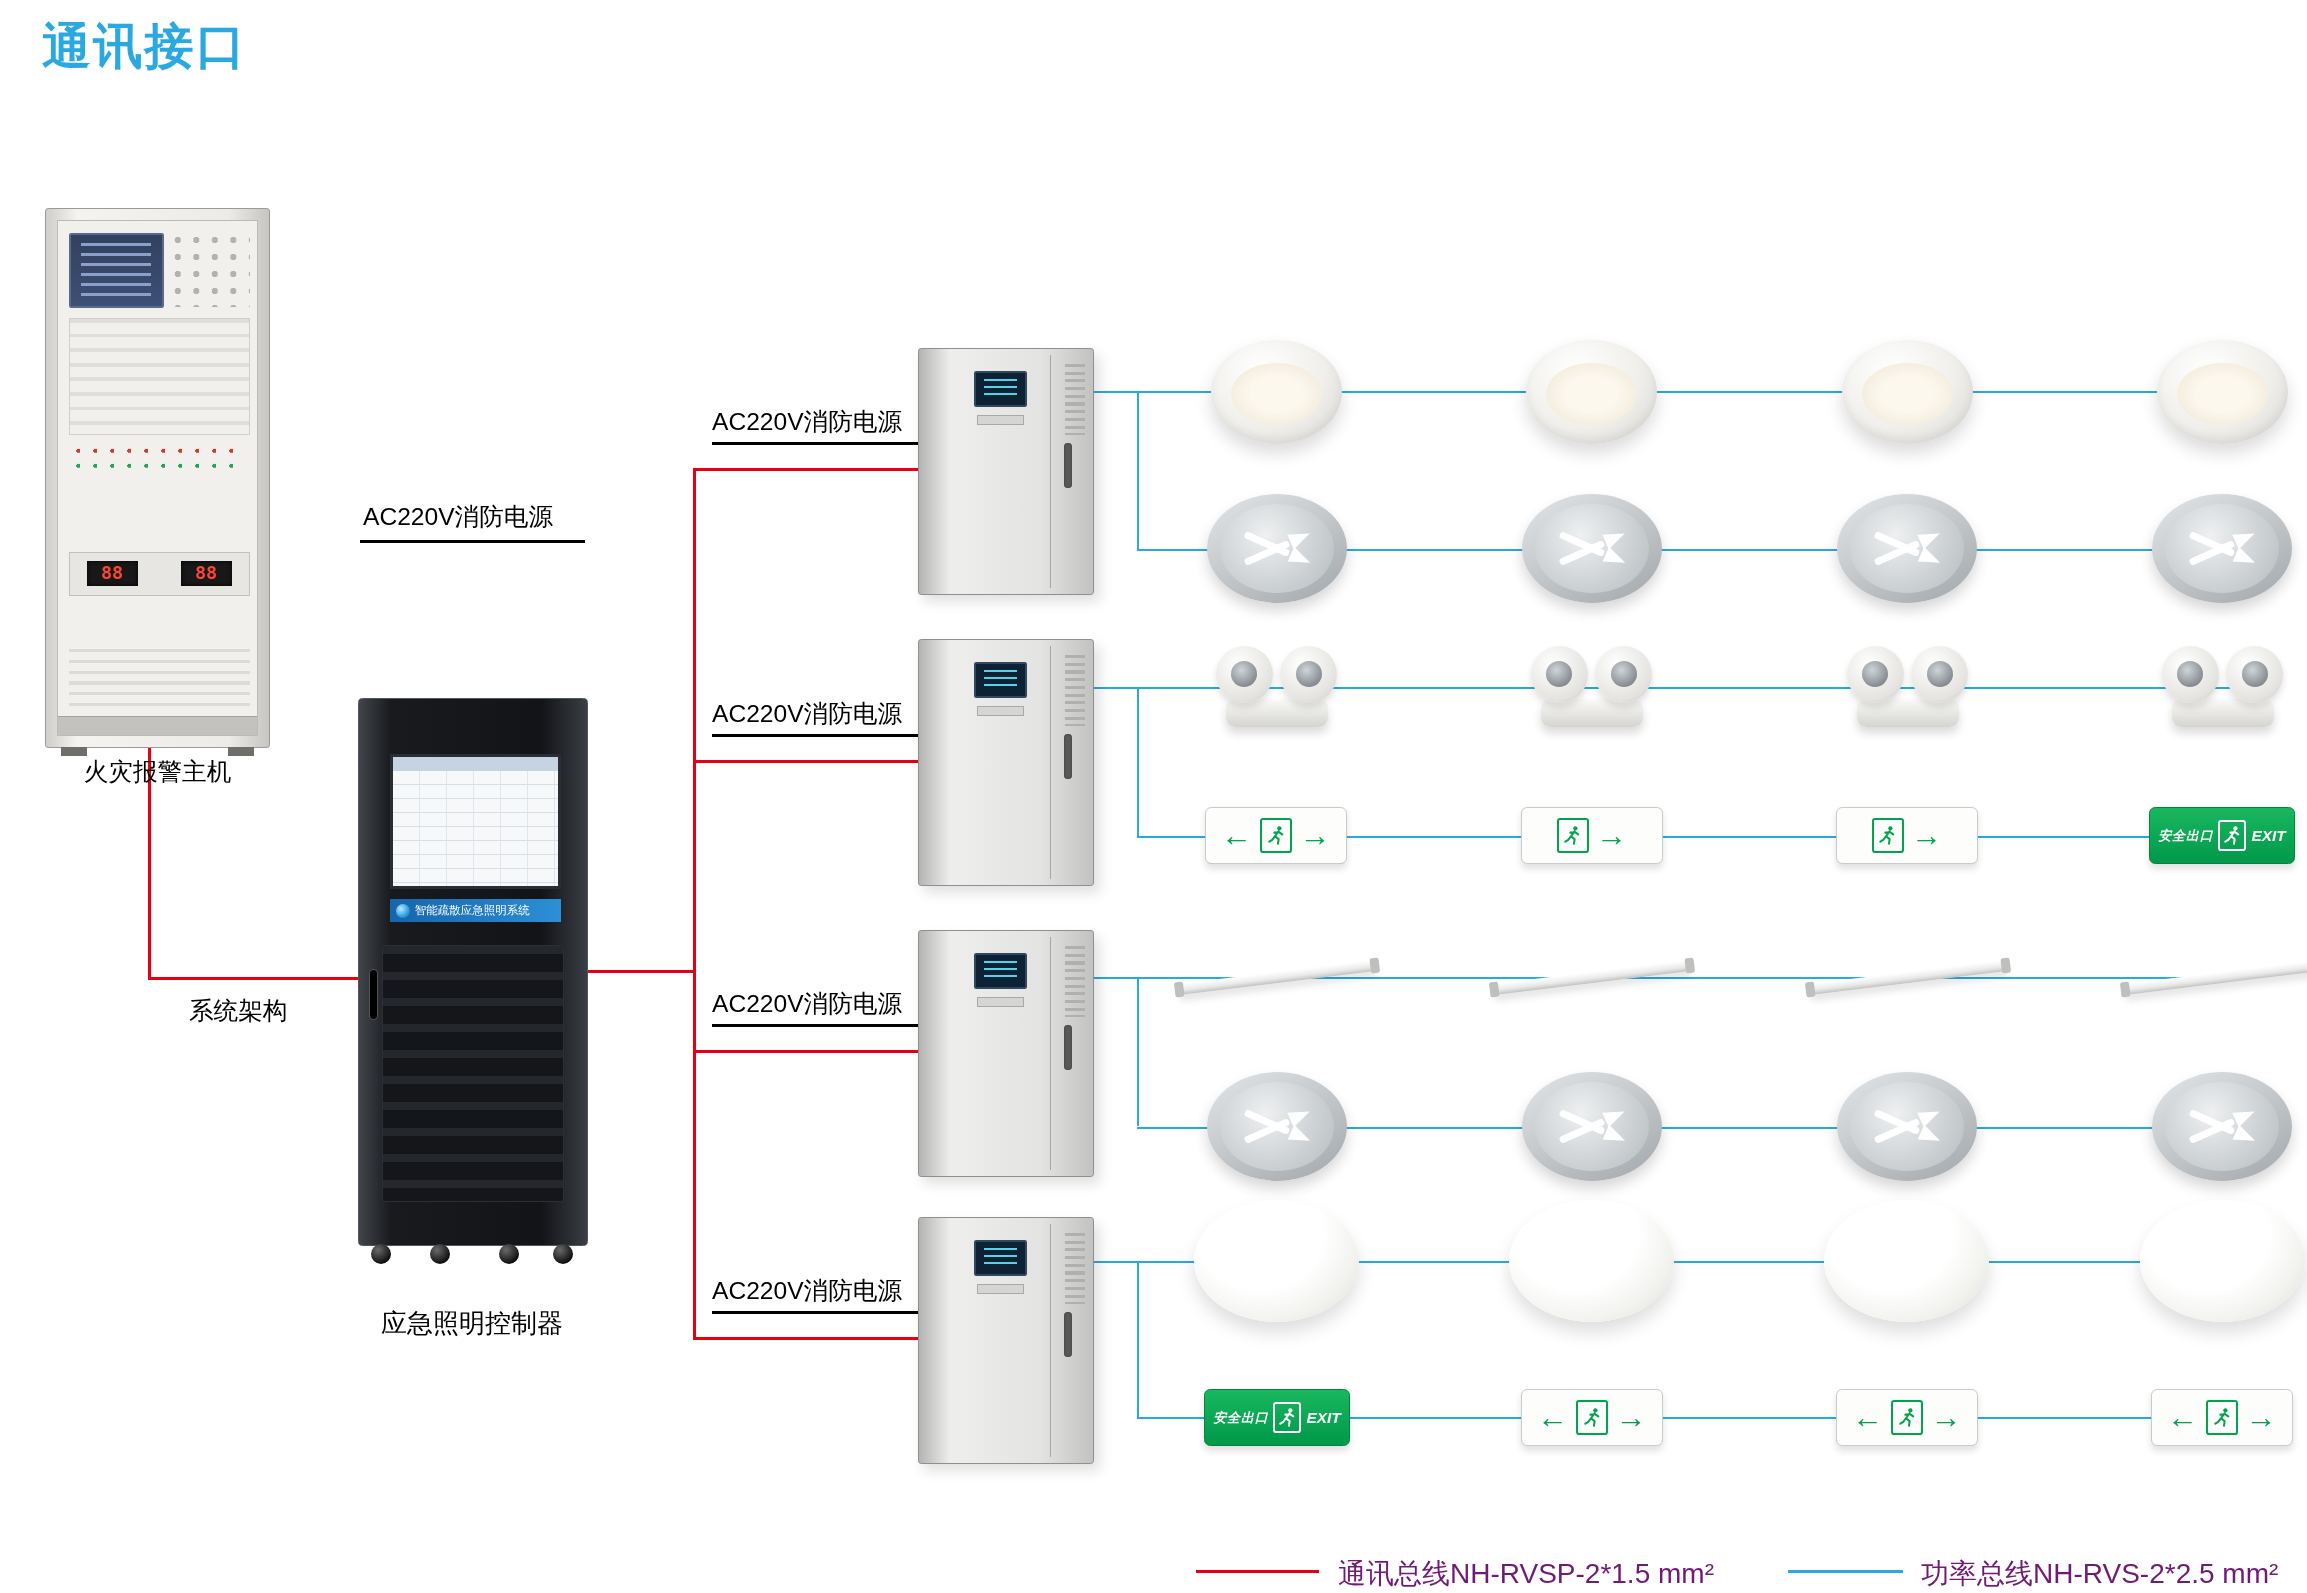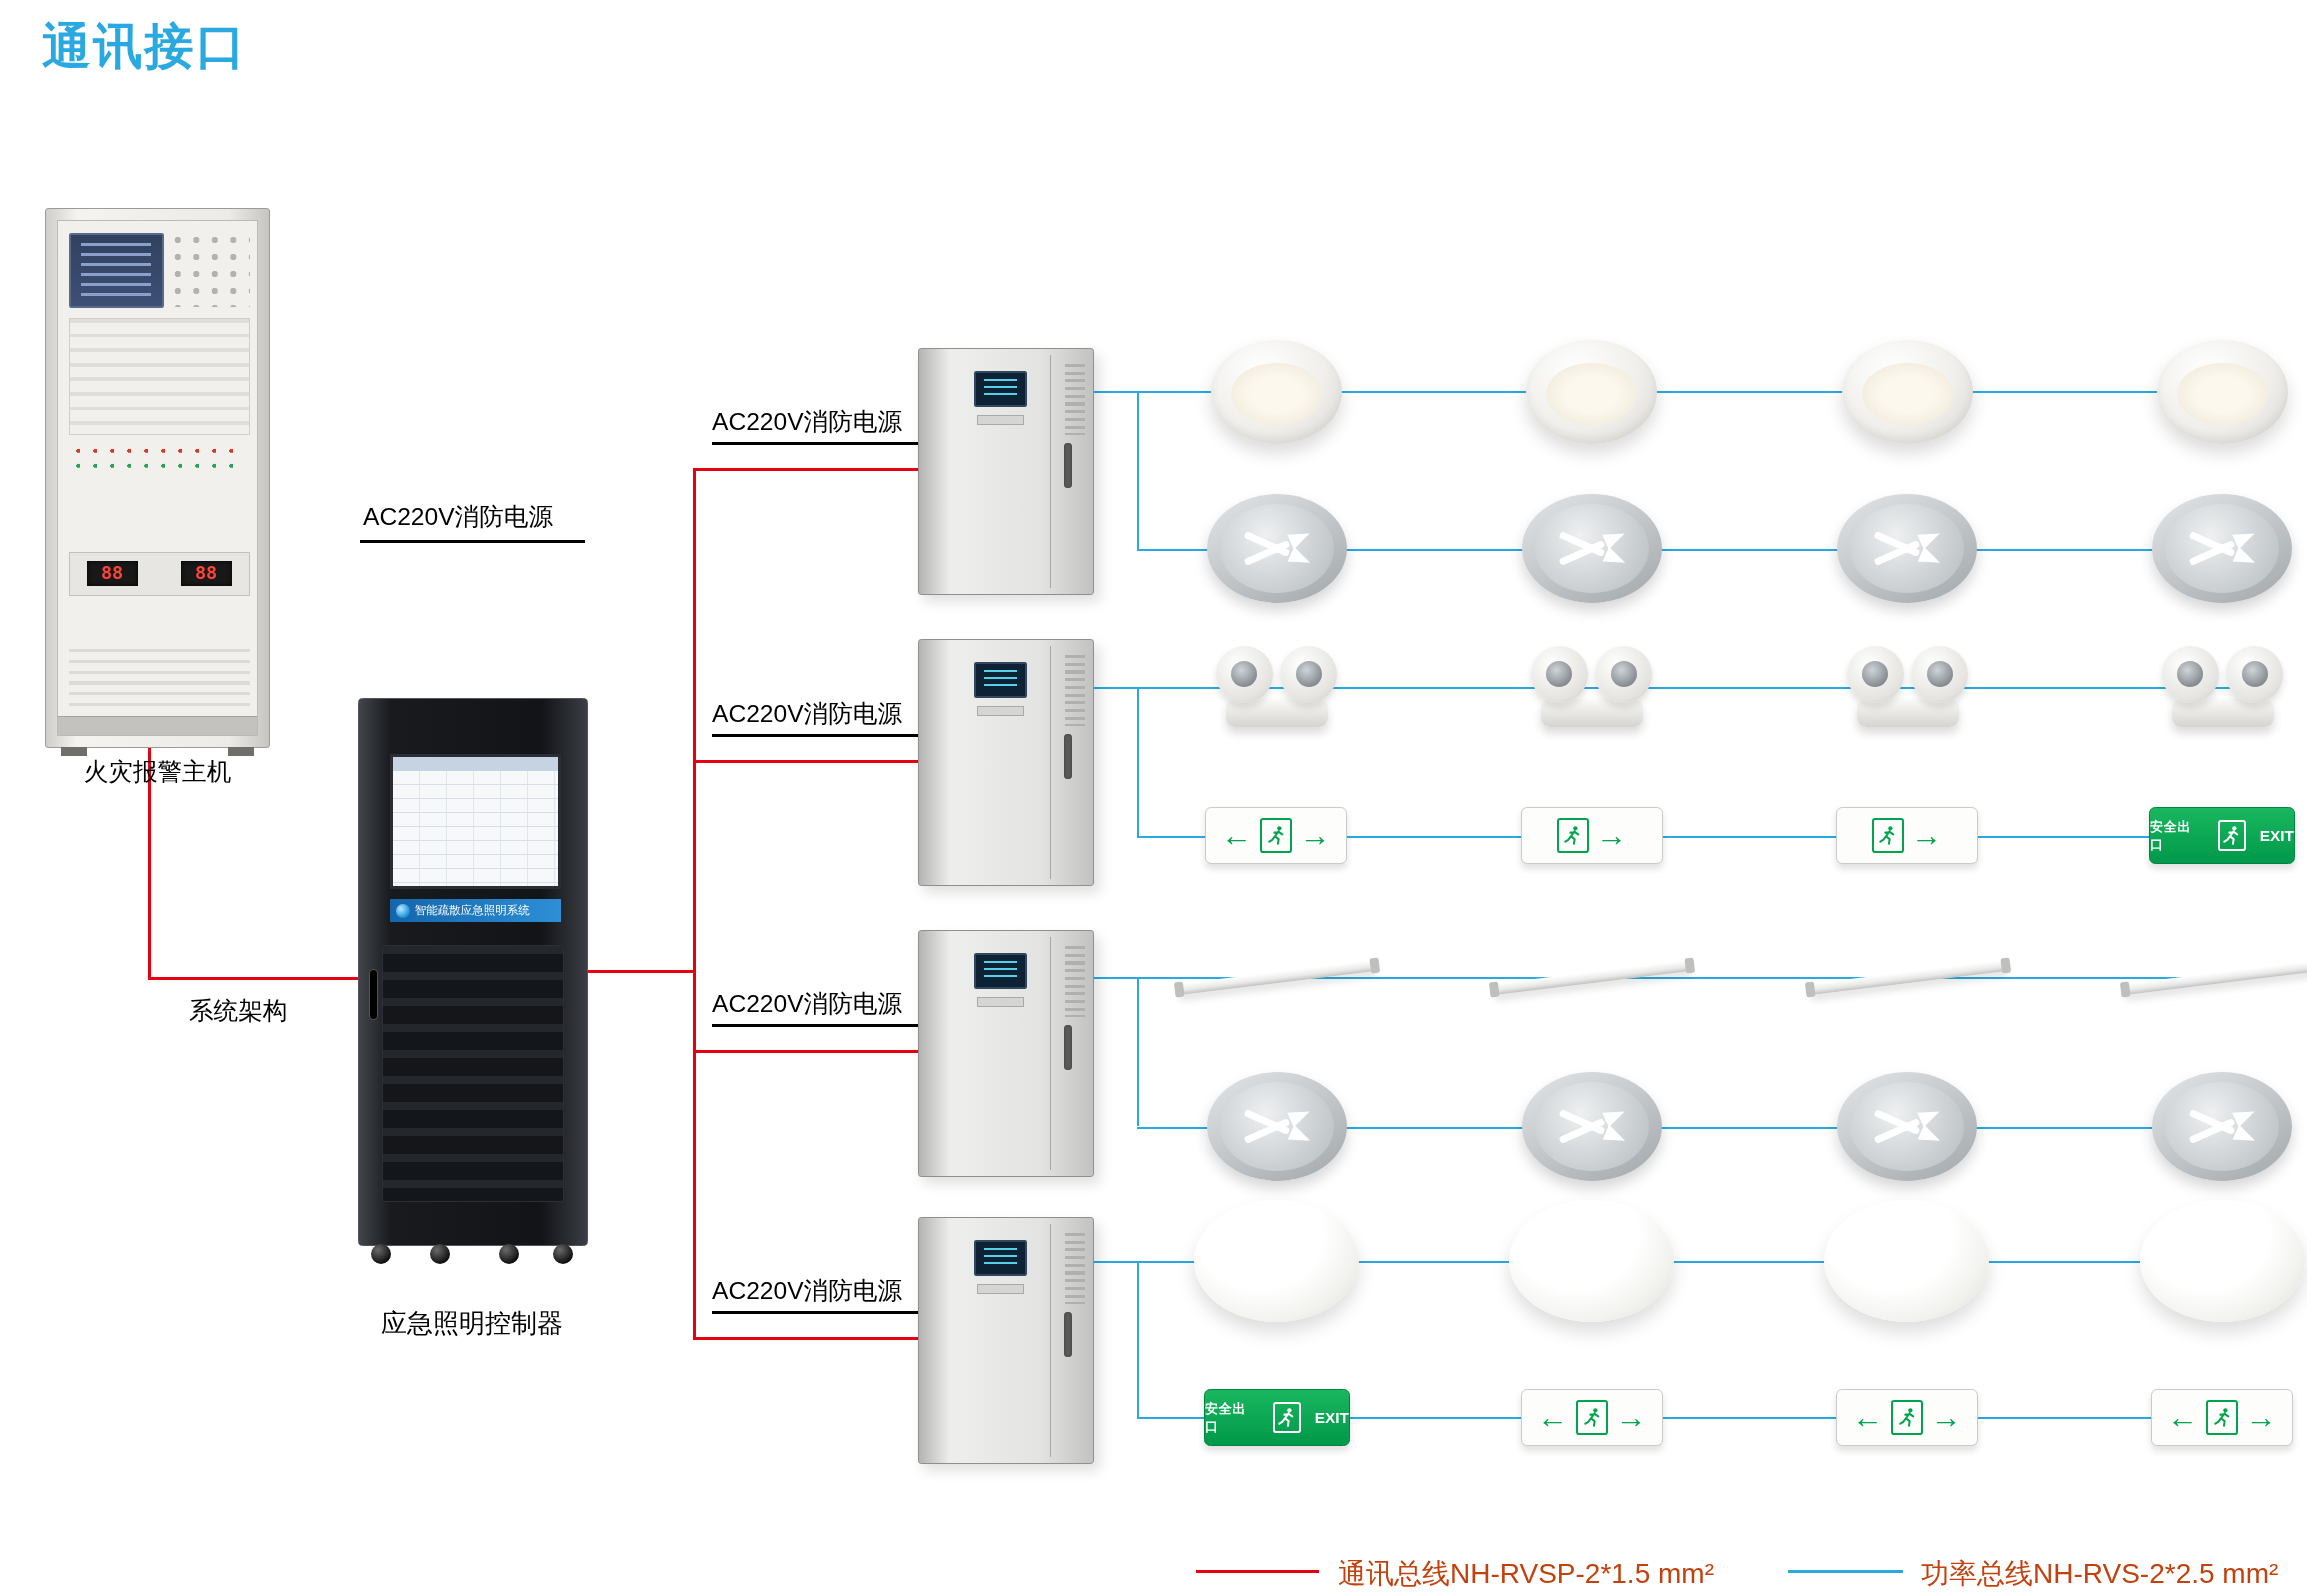--- a/index.html
+++ b/index.html
@@ -100,41 +100,41 @@
   .th-head.l{left:4.6px;} .th-head.r{right:4.6px;}
   .th-head::after{content:"";position:absolute;left:50%;top:50%;width:26px;height:26px;margin:-13px 0 0 -13px;border-radius:50%;
     background:radial-gradient(circle at 40% 35%,#cfd4d8,#878d92 70%,#6f757a);}
 
   .exit{display:flex;align-items:center;justify-content:center;gap:7.7px;color:#00a44e;
     background:#fdfdfb;border:1.5px solid #c8ccc9;border-radius:6.2px;box-shadow:0 4.6px 7.7px rgba(0,0,0,.12);}
   .ex-arrow{font-size:31px;font-weight:bold;line-height:1;}
   .man-box{width:32px;height:35px;border:2.3px solid currentColor;border-radius:3.1px;
     display:flex;align-items:center;justify-content:center;box-sizing:border-box;flex:0 0 auto;}
   .man-svg{width:23px;height:23px;display:block;}
-  .exit.green{background:linear-gradient(180deg,#19b75f,#00984a);border-color:#00843f;color:#fff;gap:14px;}
+  .exit.green{background:linear-gradient(180deg,#19b75f,#00984a);border-color:#00843f;color:#fff;gap:5px;font-style:italic;}
   .exit.green .cn{font-size:13px;font-weight:bold;letter-spacing:0.8px;}
   .exit.green .en{font-size:15.4px;font-weight:bold;}
   .exit.green .man-box{width:28px;height:31px;}
 
   .tube{position:absolute;left:50%;top:50%;width:200px;height:10.8px;margin:-5.4px 0 0 -100px;transform:rotate(-7deg);border-radius:6.2px;
     background:linear-gradient(180deg,#ffffff,#d9dad8);box-shadow:0 6.2px 7.7px rgba(0,0,0,.10), inset 0 -2.3px 3.1px rgba(0,0,0,.10);}
   .tube::before,.tube::after{content:"";position:absolute;top:-2.3px;width:9.2px;height:15.4px;border-radius:2.3px;background:#bfc0be;}
   .tube::before{left:-3.1px;} .tube::after{right:-3.1px;}
 
   .ceillamp::before{content:"";position:absolute;inset:0;border-radius:50%;
     background:radial-gradient(ellipse at 40% 28%,#ffffff 45%,#f2f2ef 70%,#dbdad6 100%);
     box-shadow:0 10.8px 18.5px rgba(0,0,0,.13);}
 
   
   .fire-label{left:45px;top:755px;width:225px;text-align:center;}
   .comm-label{left:189px;top:994px;}
   .ctrl-label{left:358px;top:1306px;width:228px;text-align:center;font-size:26px;}
   .ctrl-power-label{left:363px;top:500px;}
   .legend-line{position:absolute;top:1570px;height:3.1px;z-index:1;}
-  .legend-text{position:absolute;top:1555px;font-size:28px;color:#c2410c;white-space:nowrap;}
+  .legend-text{position:absolute;top:1555px;font-size:28px;color:#701a75;white-space:nowrap;}
 </style>
 </head>
 <body>
 
 <div id="canvas">
 
   <div id="title">通讯接口</div>
 
   <div class="fire-cab">
     <div class="fc-inner">

